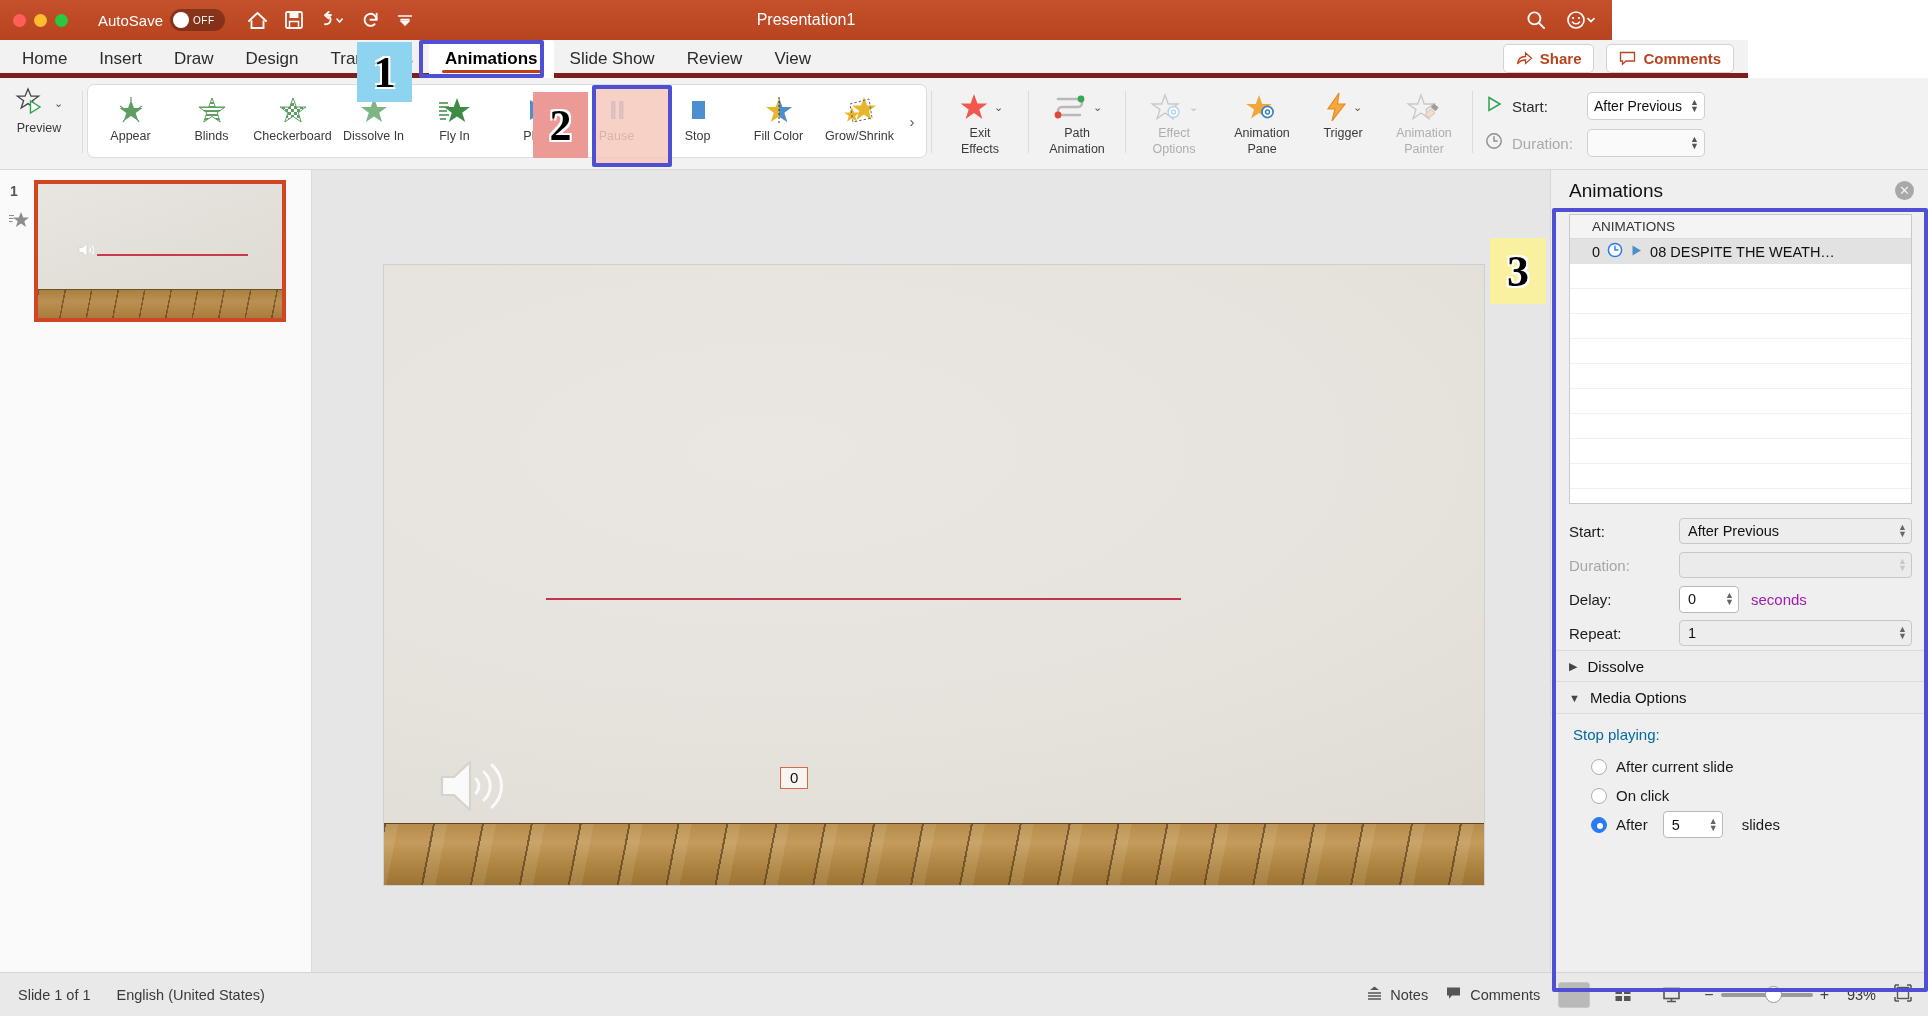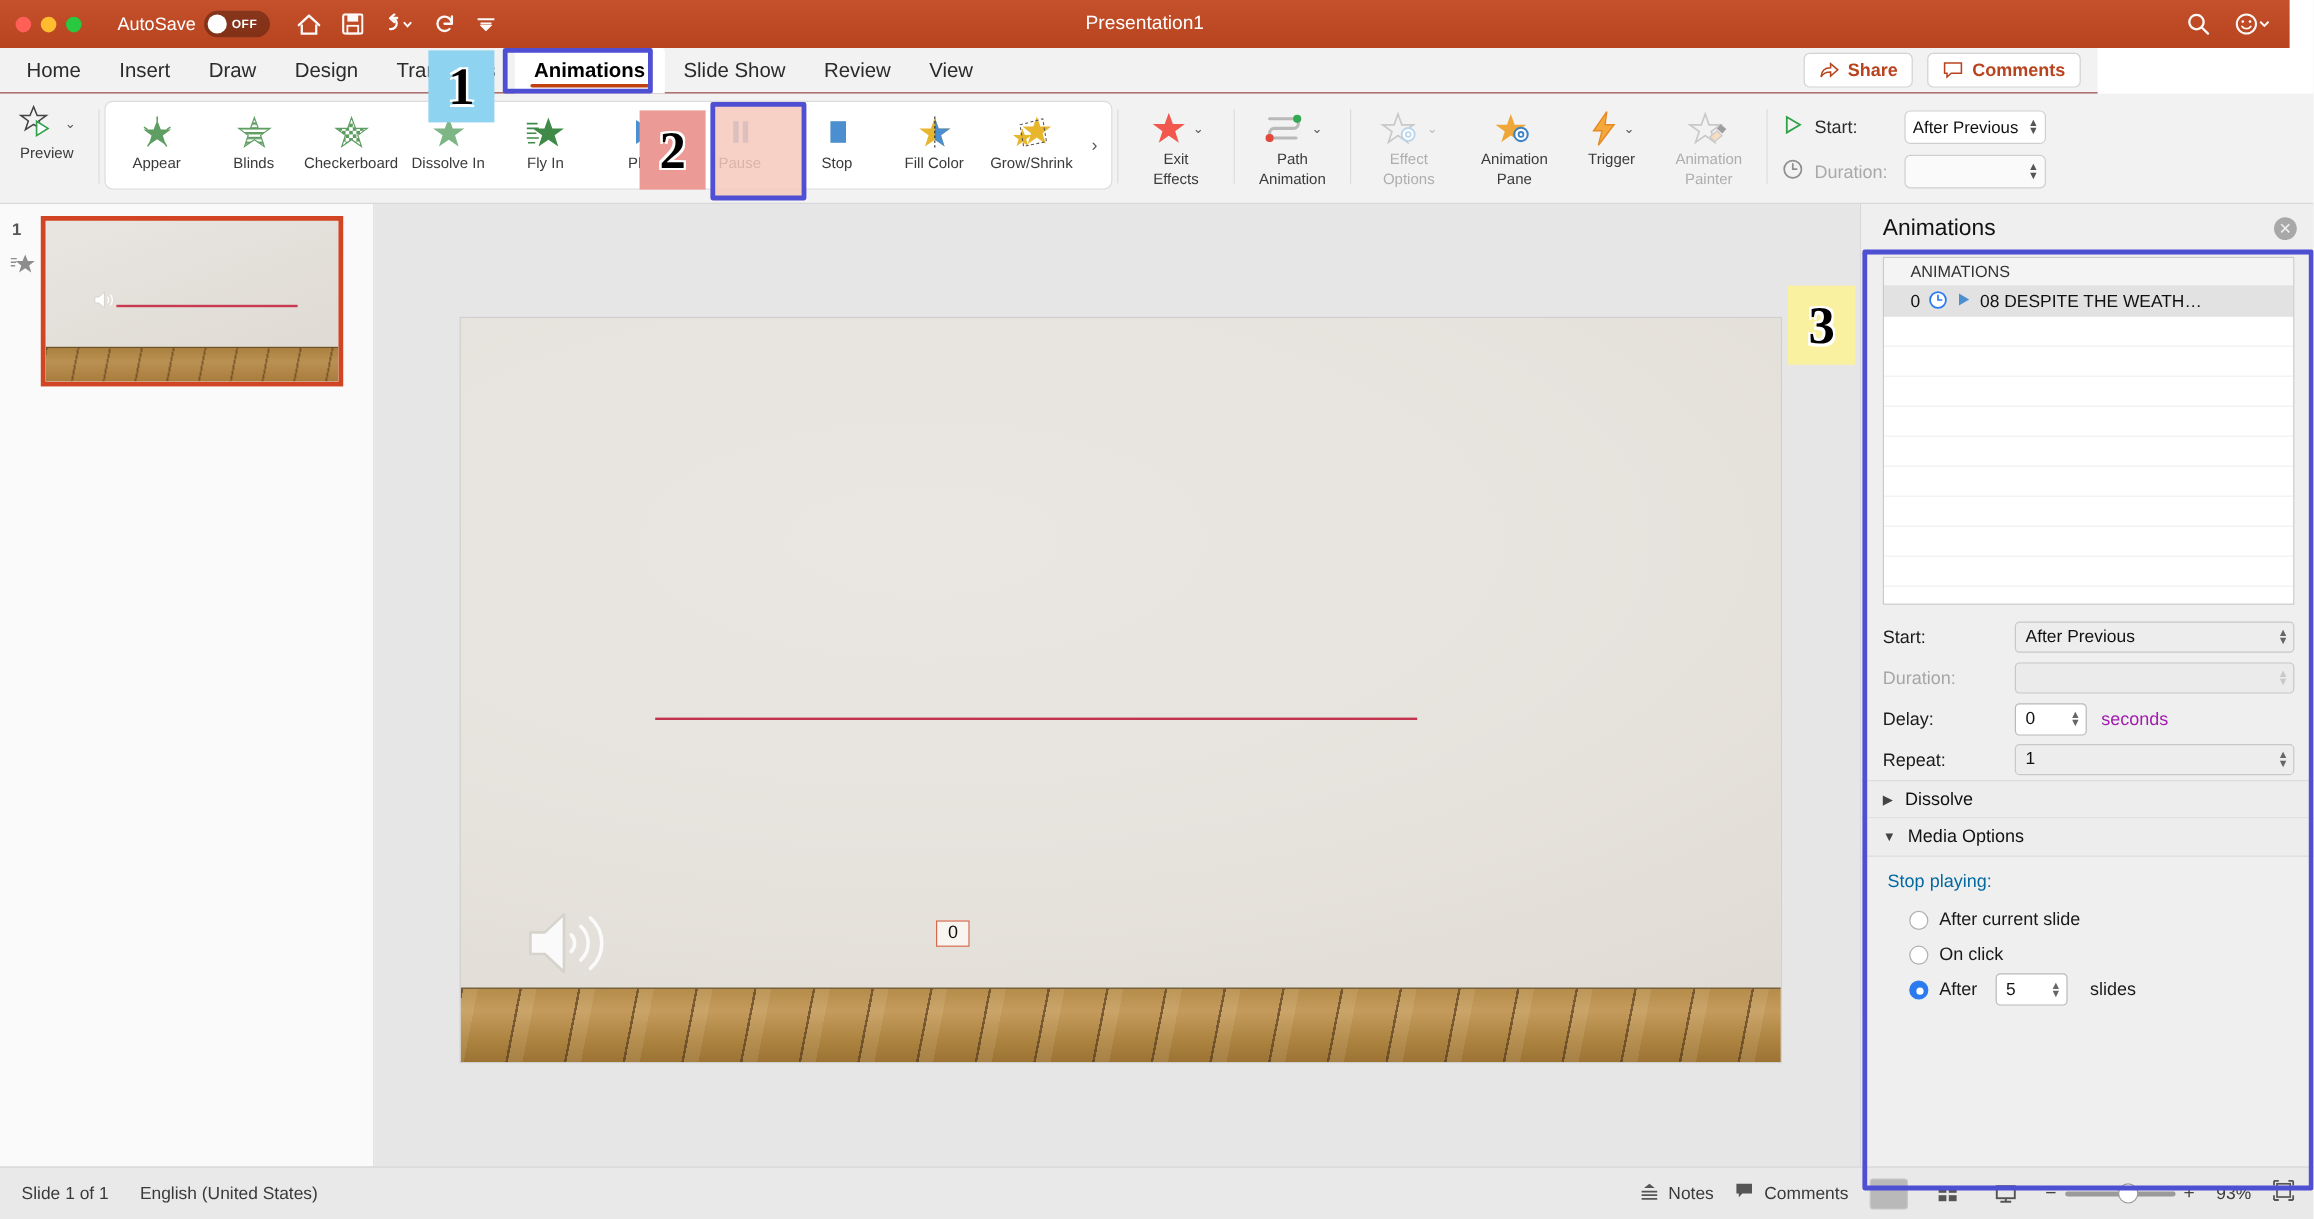--- a/index.html
+++ b/index.html
@@ -7,51 +7,51 @@
     width: 1928px; height: 1016px;
     font-family: "Liberation Sans", sans-serif;
     overflow: hidden;
     background: #ffffff;
     -webkit-font-smoothing: antialiased;
   }
   .app { position: relative; width: 1928px; height: 1016px; }
 
   
   .titlebar {
-    position: absolute; left: 0; top: 0; width: 1908px; height: 40px;
+    position: absolute; left: 0; top: 0; width: 1612px; height: 40px;
     background: linear-gradient(180deg,#c4502c 0%, #b8441f 100%);
     display: flex; align-items: center;
   }
   .traffic { display: flex; gap: 8px; margin-left: 13px; }
   .tl { width: 13px; height: 13px; border-radius: 50%; }
   .tl.r { background: #ff5f57; }
   .tl.y { background: #febc2e; }
   .tl.g { background: #28c840; }
   .autosave-wrap { display: flex; align-items: center; gap: 7px; margin-left: 30px; }
   .autosave-label { color: #fff; font-size: 15px; }
   .toggle {
     width: 55px; height: 22px; border-radius: 11px;
     background: rgba(0,0,0,0.30);
     display: flex; align-items: center; padding: 0 3px; gap: 4px;
   }
   .toggle .knob { width: 16px; height: 16px; border-radius: 50%; background: #fff; }
-  .toggle .offtxt { color:#fff; font-size: 10px; font-weight: bold; letter-spacing:.5px;text-align:center; }
+  .toggle .offtxt { color:#fff; font-size: 10px; font-weight: normal; letter-spacing:.5px;text-align:center; }
   .tb-icons { display: flex; align-items: center; gap: 17px; margin-left: 22px; }
   .tb-ic { color: #fff; opacity: .97; display: flex; align-items: center; }
   .doc-title {
     position: absolute; left: 0; right: 0; text-align: center;
     color: #fff; font-size: 16px; top: 11px; pointer-events: none;
   }
   .tb-right { position: absolute; right: 16px; top: 0; height: 40px; display: flex; align-items: center; gap: 20px; }
 
   
   .tabbar {
     position: absolute; left: 0; top: 40px; width: 1748px; height: 38px;
     background: #f2f2f2; display: flex; align-items: flex-start;
-    border-bottom: 1px solid #7f1d1d;
+    border-bottom: 5px solid #7f1d1d;
   }
   .tab {
     font-size: 17px; color: #2b2b2b; padding: 0 16px; line-height: 38px;
     position: relative; white-space: nowrap;
   }
   .tab:first-child { margin-left: 6px; }
   .tab.active {
     background: #ffffff; font-weight: bold; color: #000;
     height: 38px; border-radius: 3px 3px 0 0;
   }

